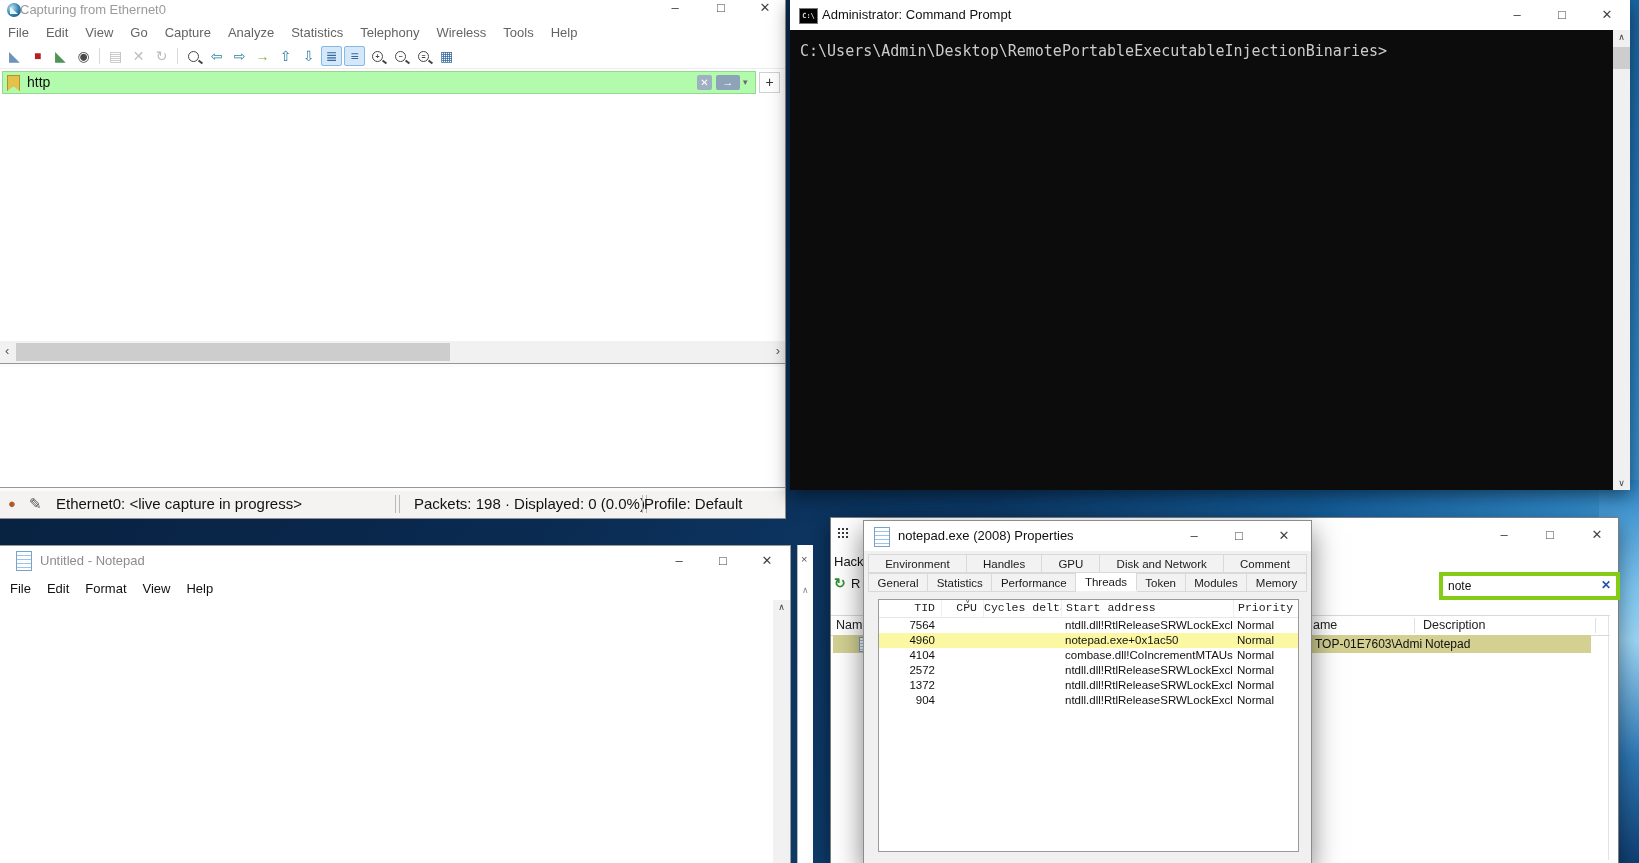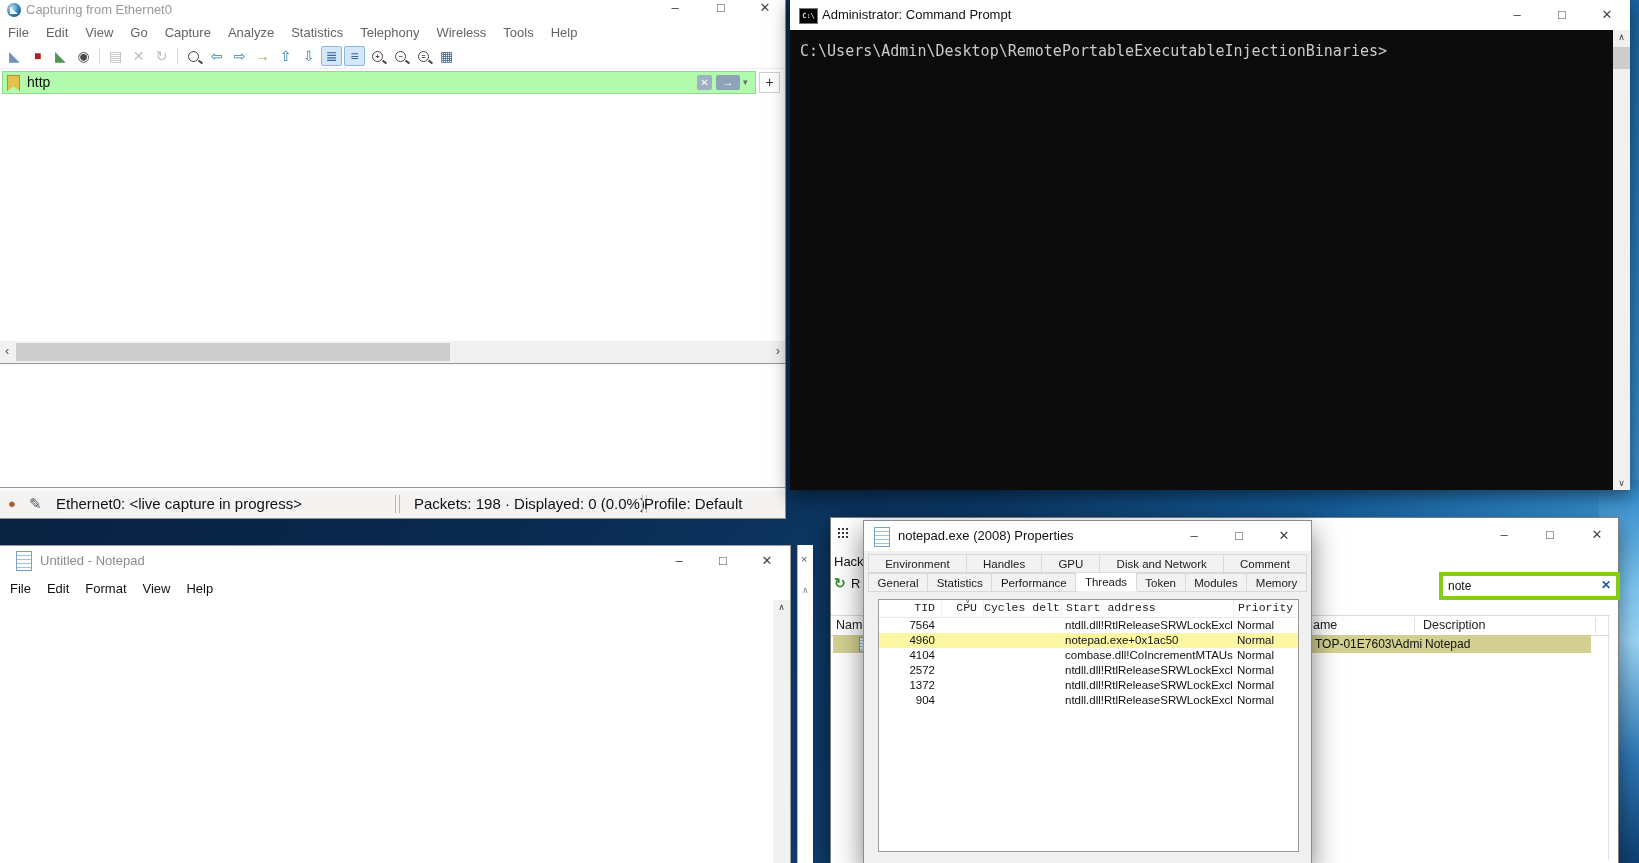--- a/index.html
+++ b/index.html
@@ -6,21 +6,21 @@
     font-family:"Liberation Sans",sans-serif;
     background:linear-gradient(118deg,#071d3a 0%,#0a2a50 38%,#0d3a68 60%,#155e9b 76%,#2f87c6 88%,#6fb9e8 100%);}
   .abs{position:absolute;}
   .win{position:absolute;background:#fff;}
   
   .ctl{position:absolute;top:0;width:30px;height:100%;text-align:center;color:#444;font-size:13px;}
   .titletext{font-size:13px;color:#111;white-space:nowrap;}
   
   .win-ws{left:0;top:0;width:785px;height:518px;border-right:1px solid #8f8f8f;border-bottom:1px solid #8f8f8f;}
   .ws-title{position:absolute;left:0;top:0;right:0;height:20px;background:#fff;}
-  .ws-title .titletext{color:#9a9a9a;position:absolute;left:26px;top:2px;}
+  .ws-title .titletext{color:#9a9a9a;position:absolute;left:20px;top:2px;}
   .ws-icon{position:absolute;left:7px;top:3px;width:14px;height:14px;border-radius:50%;
     background:radial-gradient(circle at 35% 35%,#bfe3f2 0%,#2e7fae 55%,#123a55 100%);}
   .ws-icon:after{content:"";position:absolute;left:3px;top:4px;border-left:8px solid #eaf6fb;border-top:7px solid transparent;}
   .ws-menu{position:absolute;left:0;top:20px;right:0;height:24px;display:flex;align-items:center;gap:17px;padding-left:8px;
     font-size:13px;color:#646464;}
   .ws-tools{position:absolute;left:0;top:44px;right:0;height:24px;display:flex;align-items:center;gap:2px;padding-left:4px;}
   .tbtn{width:21px;height:20px;display:flex;align-items:center;justify-content:center;font-size:14px;}
   .tbtn.pressed{background:#d5e8f9;border:1px solid #86b9e6;border-radius:2px;width:19px;height:18px;}
   .tsep{width:1px;height:16px;background:#d8d8d8;margin:0 3px;}
   .c-fin{color:#6d93bb}.c-stop{color:#b22222;font-size:12px}.c-fin2{color:#4f9457}.c-dark{color:#4a4a4a}

